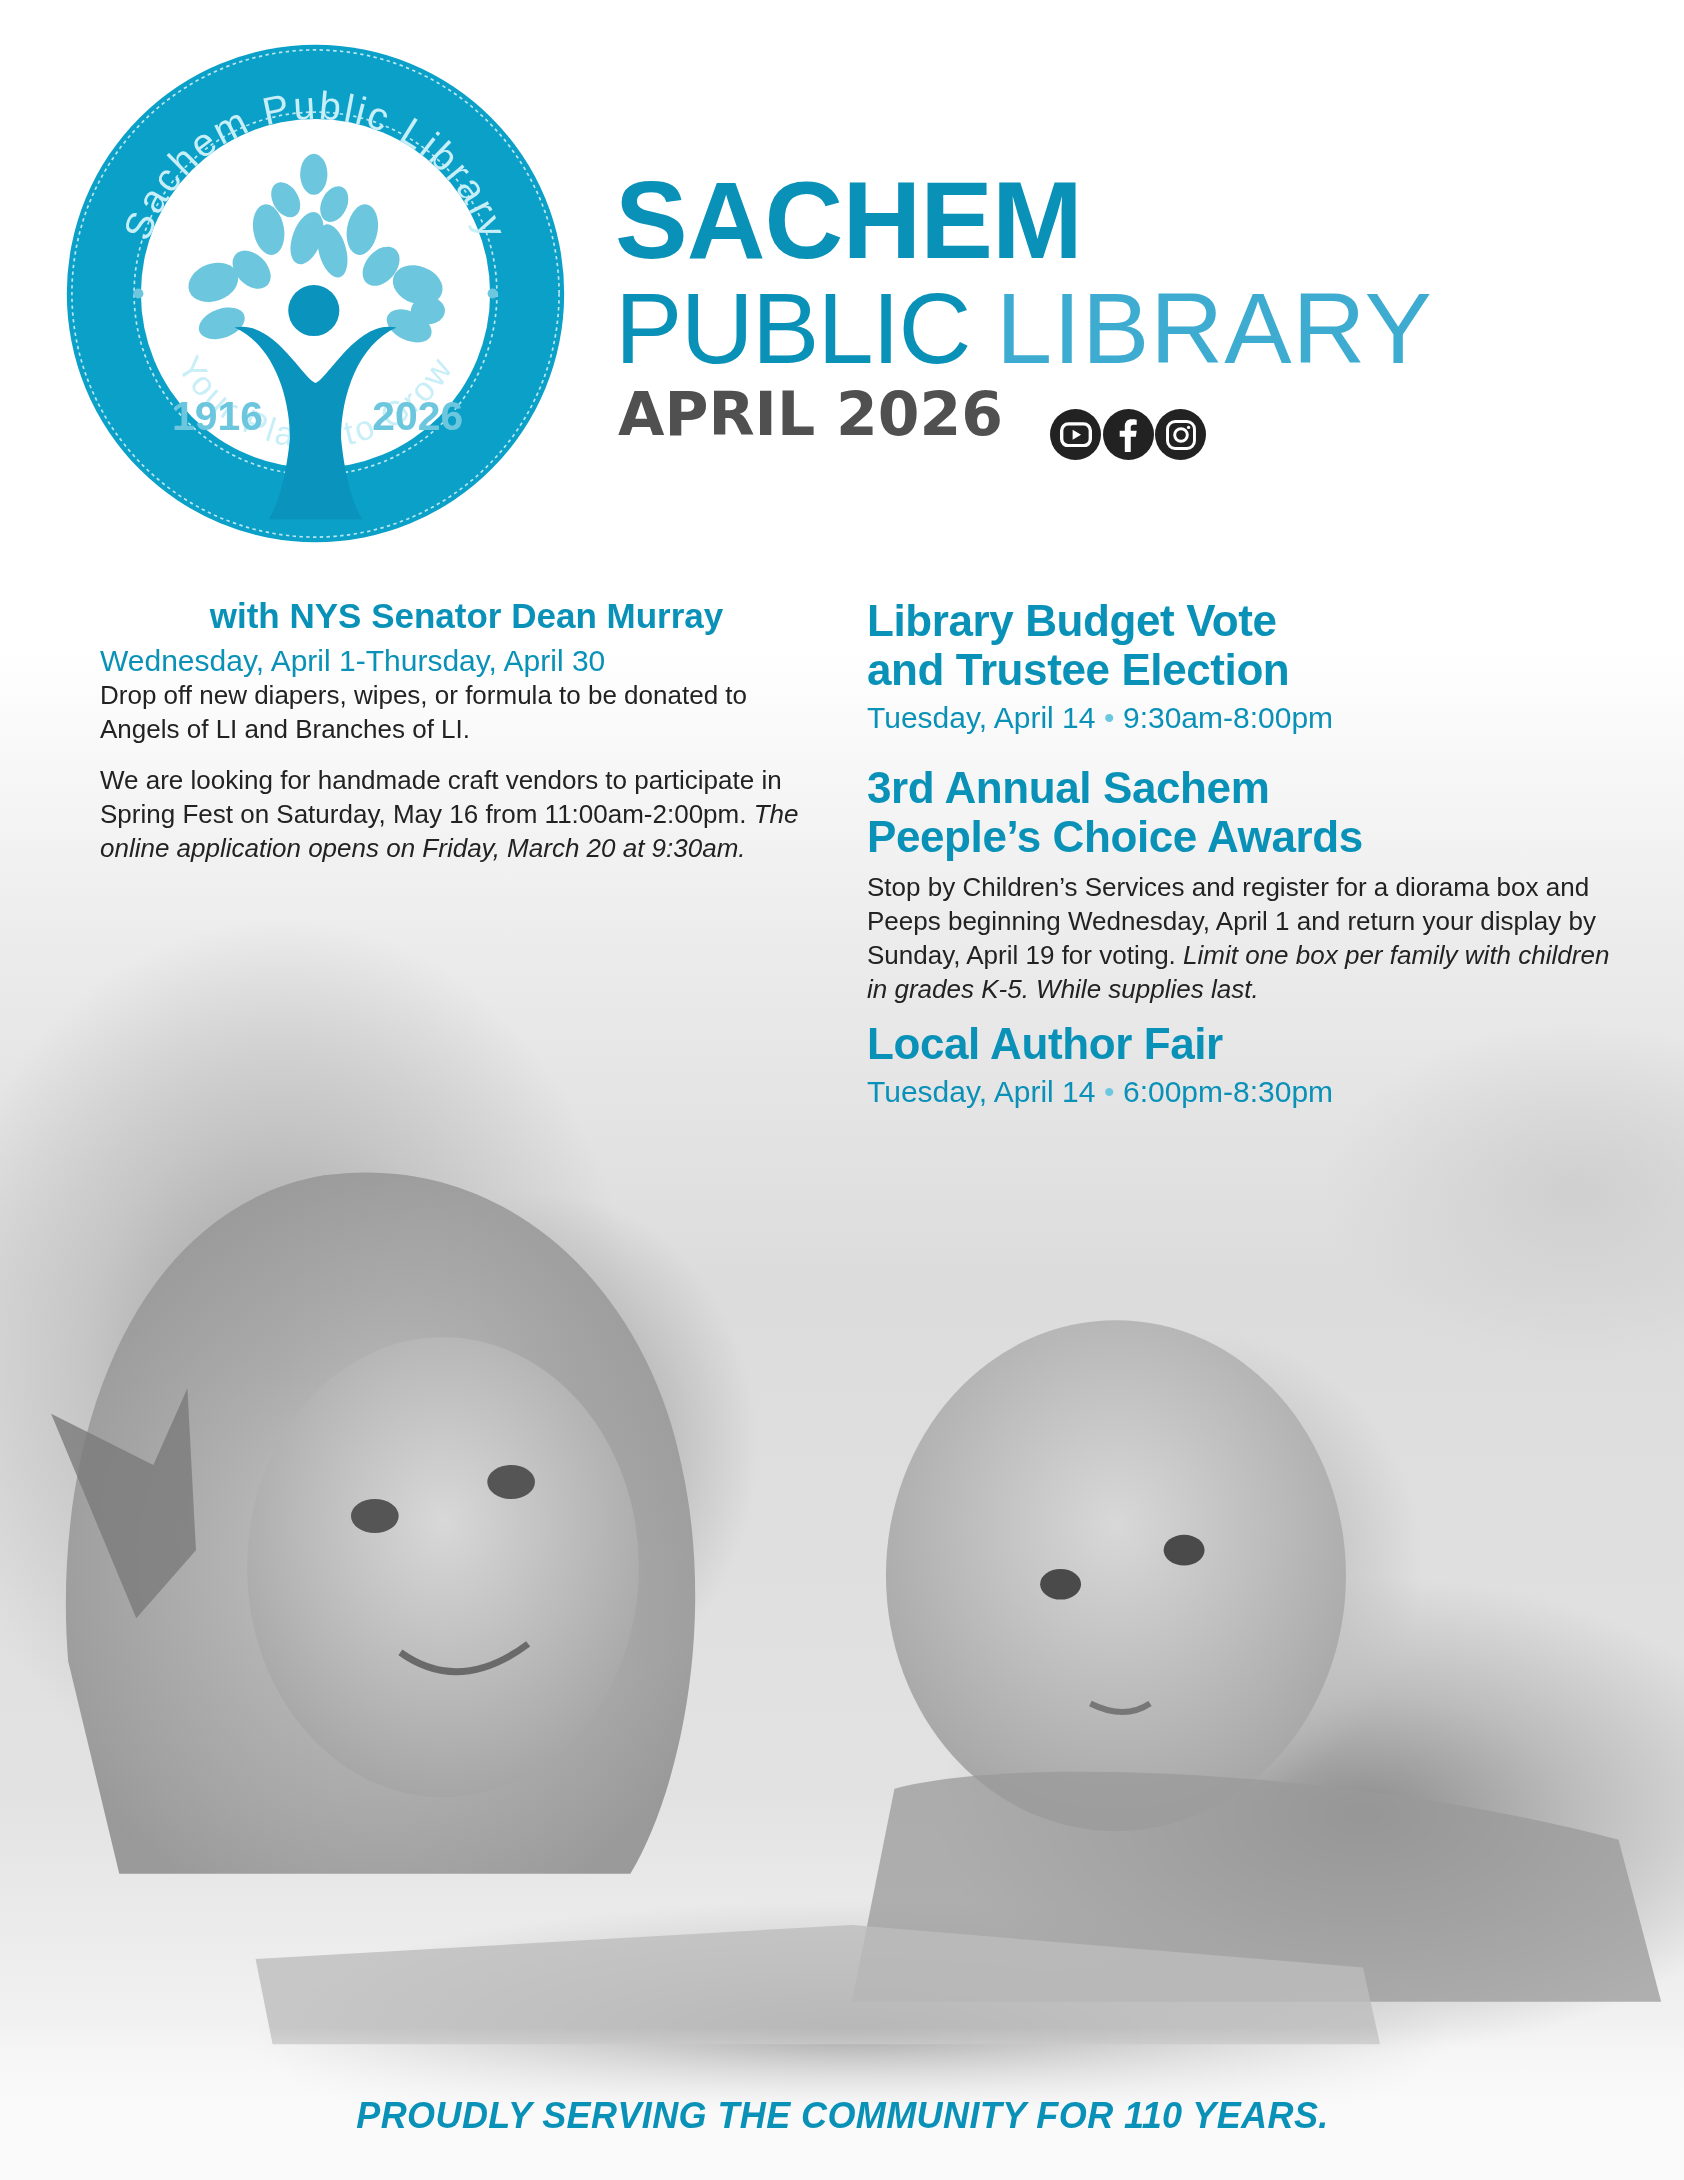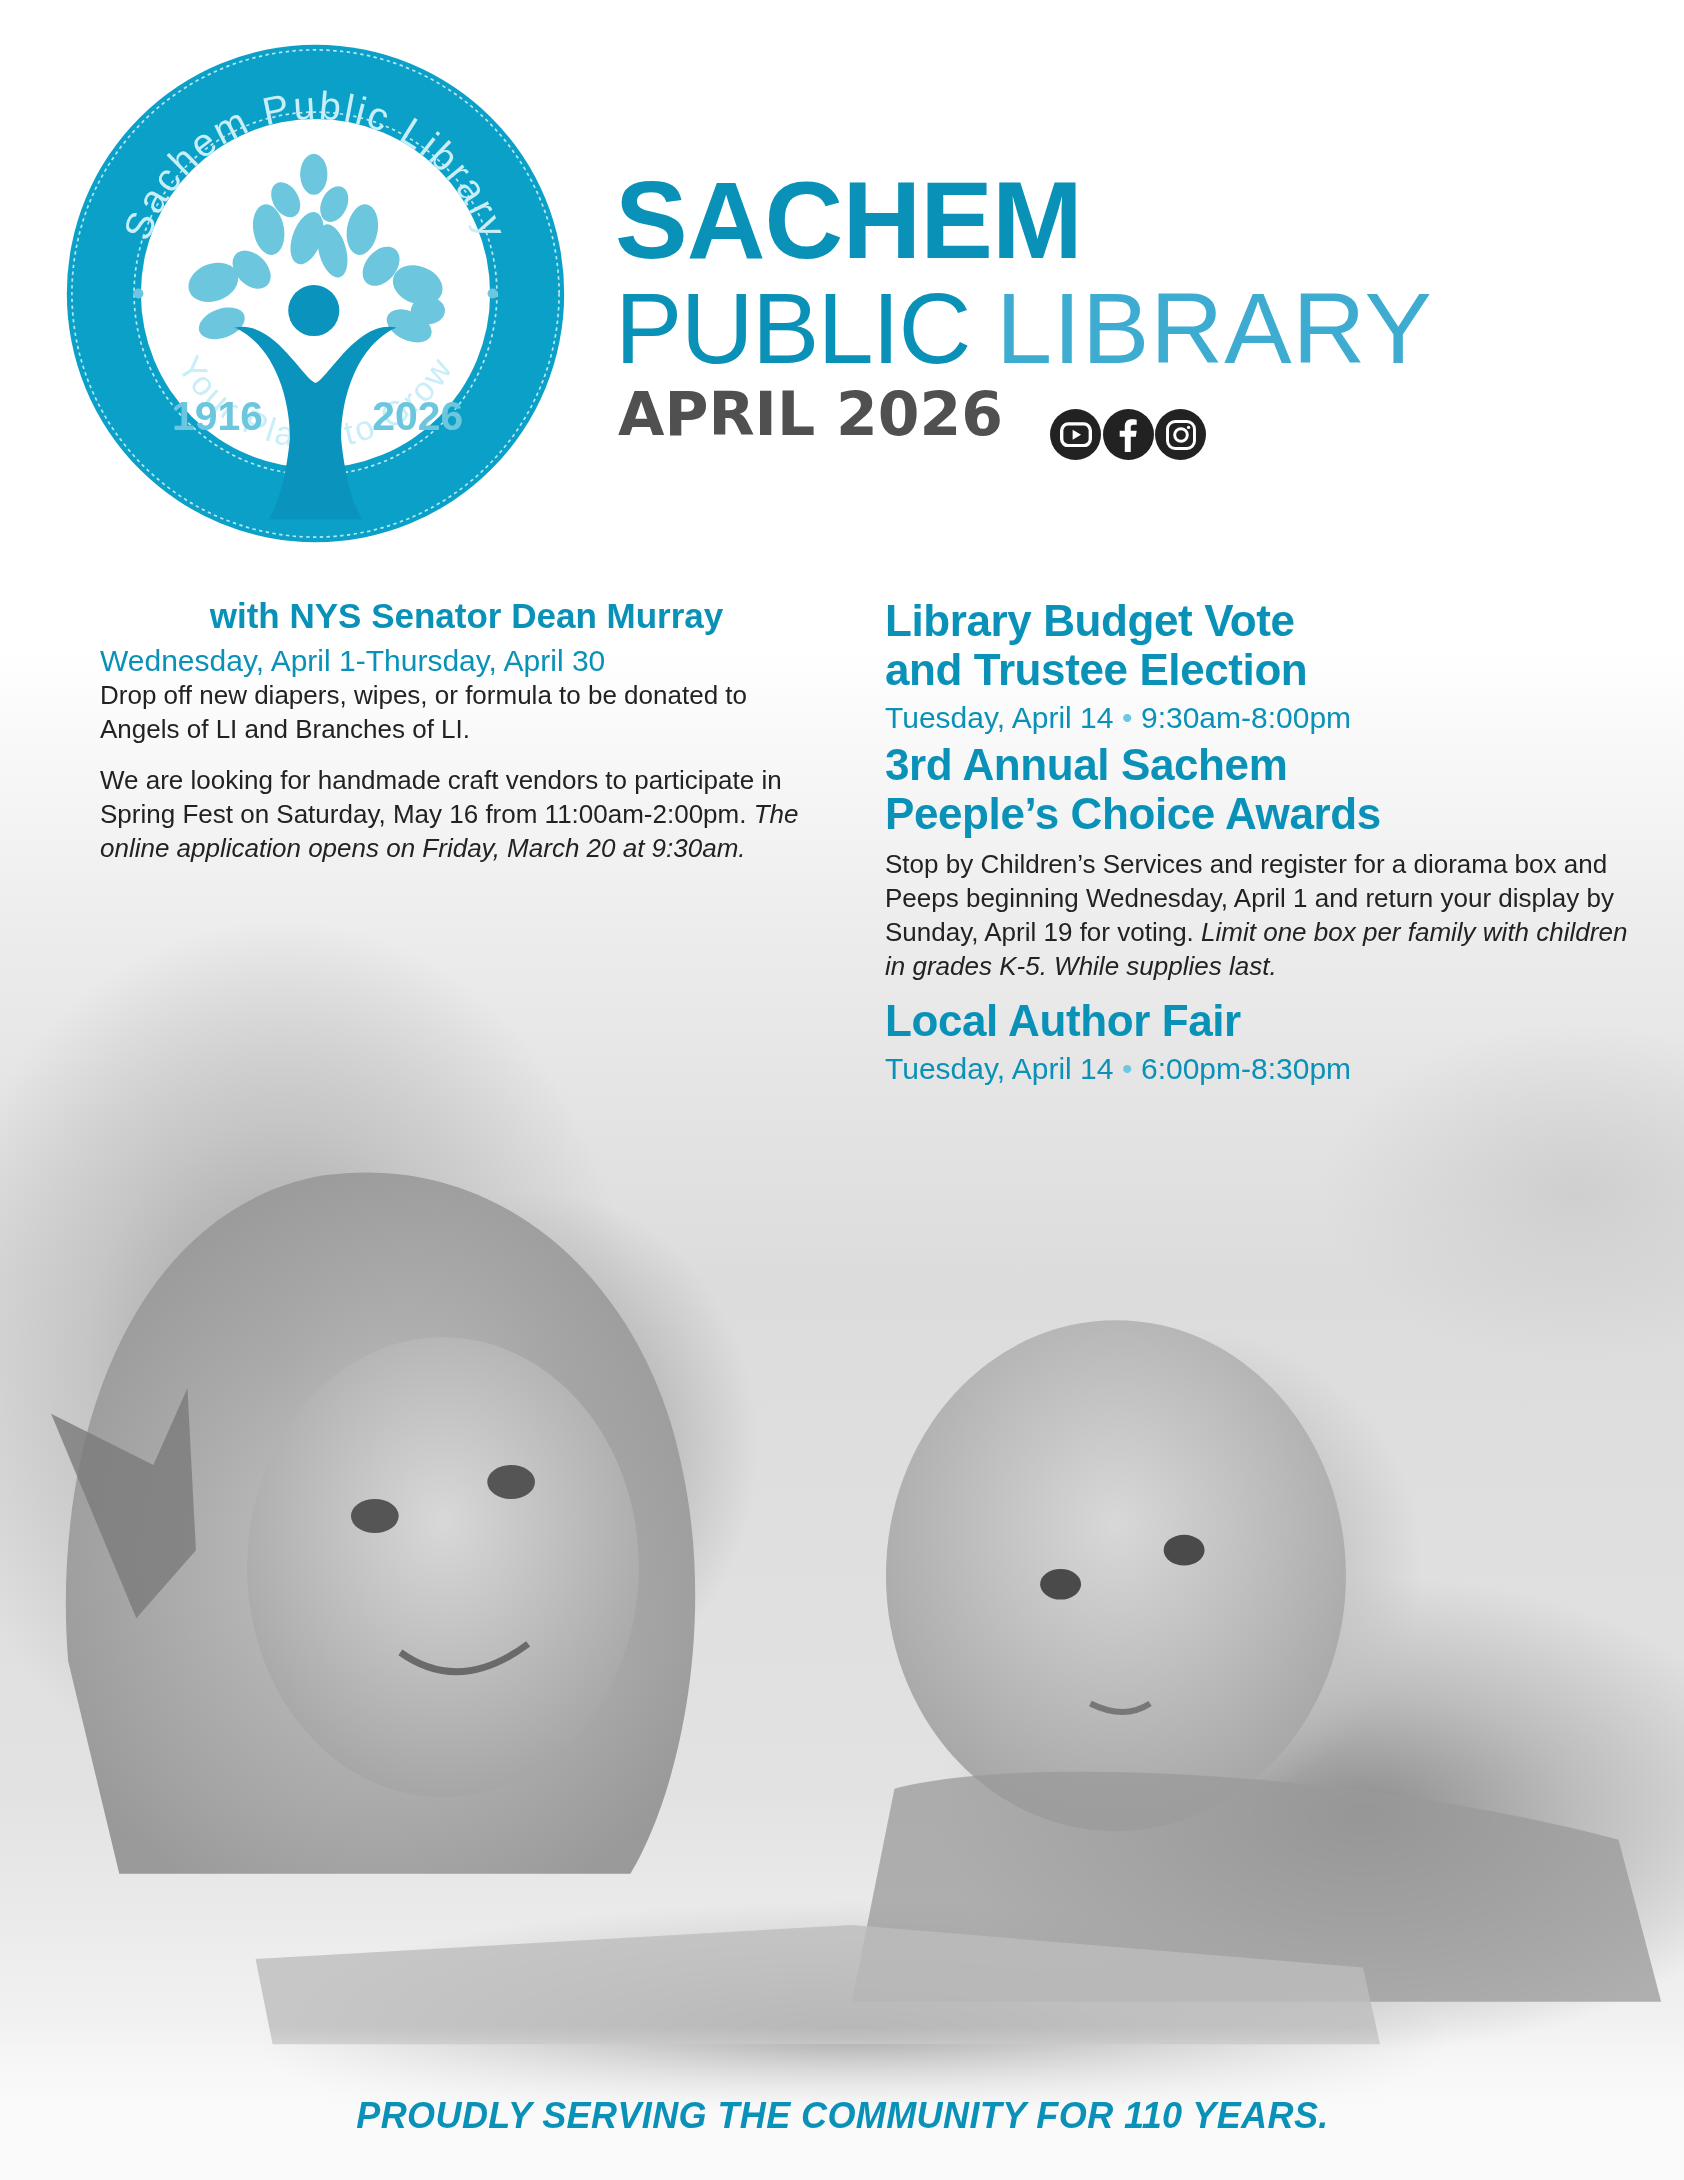--- a/index.html
+++ b/index.html
@@ -174,29 +174,29 @@
     <div class="body" style="margin-top:-1.7px; width:664px;">Drop off new diapers, wipes, or formula to be donated to Angels of LI and Branches of LI.</div>
   </div>
   <div style="margin-top:17px;">
     <div class="body" style="margin-top:5.1px; width:733px;">
       <span>We are looking for handmade craft vendors to participate in Spring Fest on Saturday, May 16 from 11:00am-2:00pm.</span>
       <i>The online application opens on Friday, March 20 at 9:30am.</i>
     </div>
   </div>
 </div>
 
-<div class="col" style="left:885px; top:596px; width:767px;">
+<div class="col" style="left:867px; top:596px; width:767px;">
   <div>
     <div class="h1">Library Budget Vote</div>
     <div class="h1">and Trustee Election</div>
     <div class="date" style="margin-top:5px;">
       <span>Tuesday, April 14</span><span class="dot">•</span><span>9:30am-8:00pm</span>
     </div>
   </div>
-  <div style="margin-top:4px;">
+  <div style="margin-top:27px;">
     <div class="h1">3rd Annual Sachem</div>
     <div class="h1">Peeple’s Choice Awards</div>
     <div class="body" style="margin-top:8.5px; width:767px;">
       <span>Stop by Children’s Services and register for a diorama box and Peeps beginning Wednesday, April 1 and return your display by Sunday, April 19 for voting.</span>
       <i>Limit one box per family with children in grades K-5. While supplies last.</i>
     </div>
   </div>
   <div style="margin-top:13.6px;">
     <div class="h1">Local Author Fair</div>
     <div class="date" style="margin-top:5.1px;">

